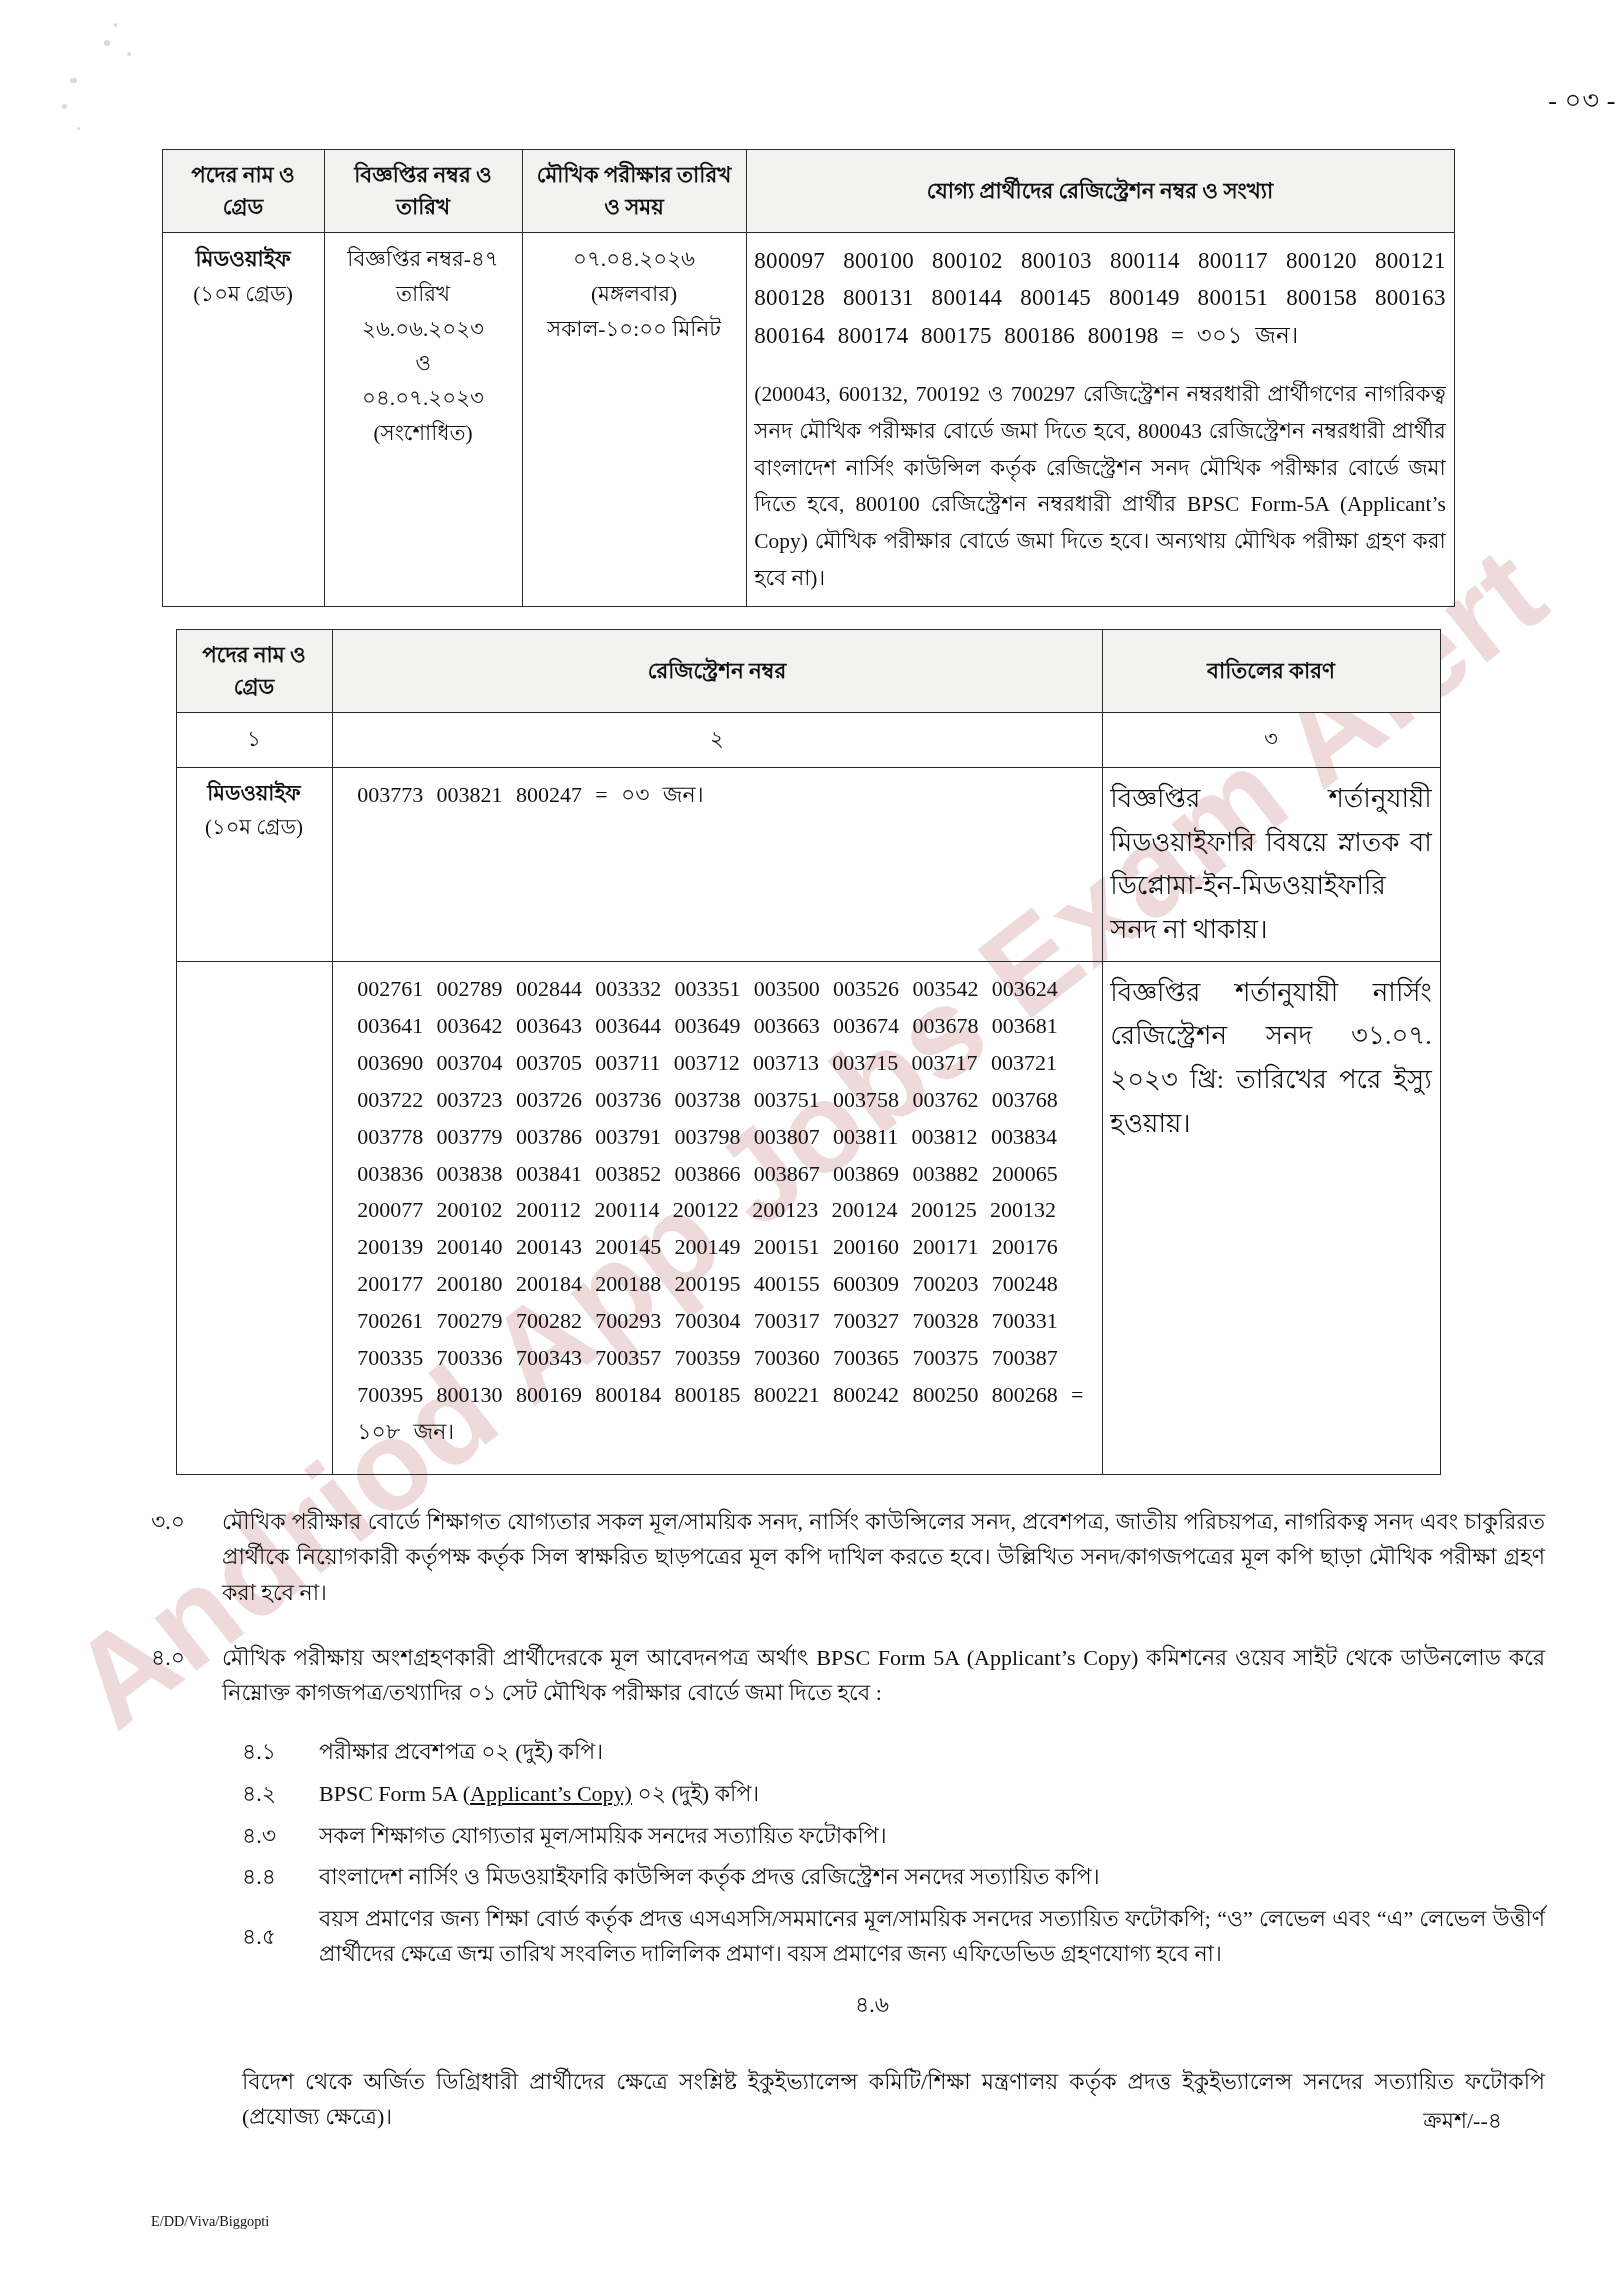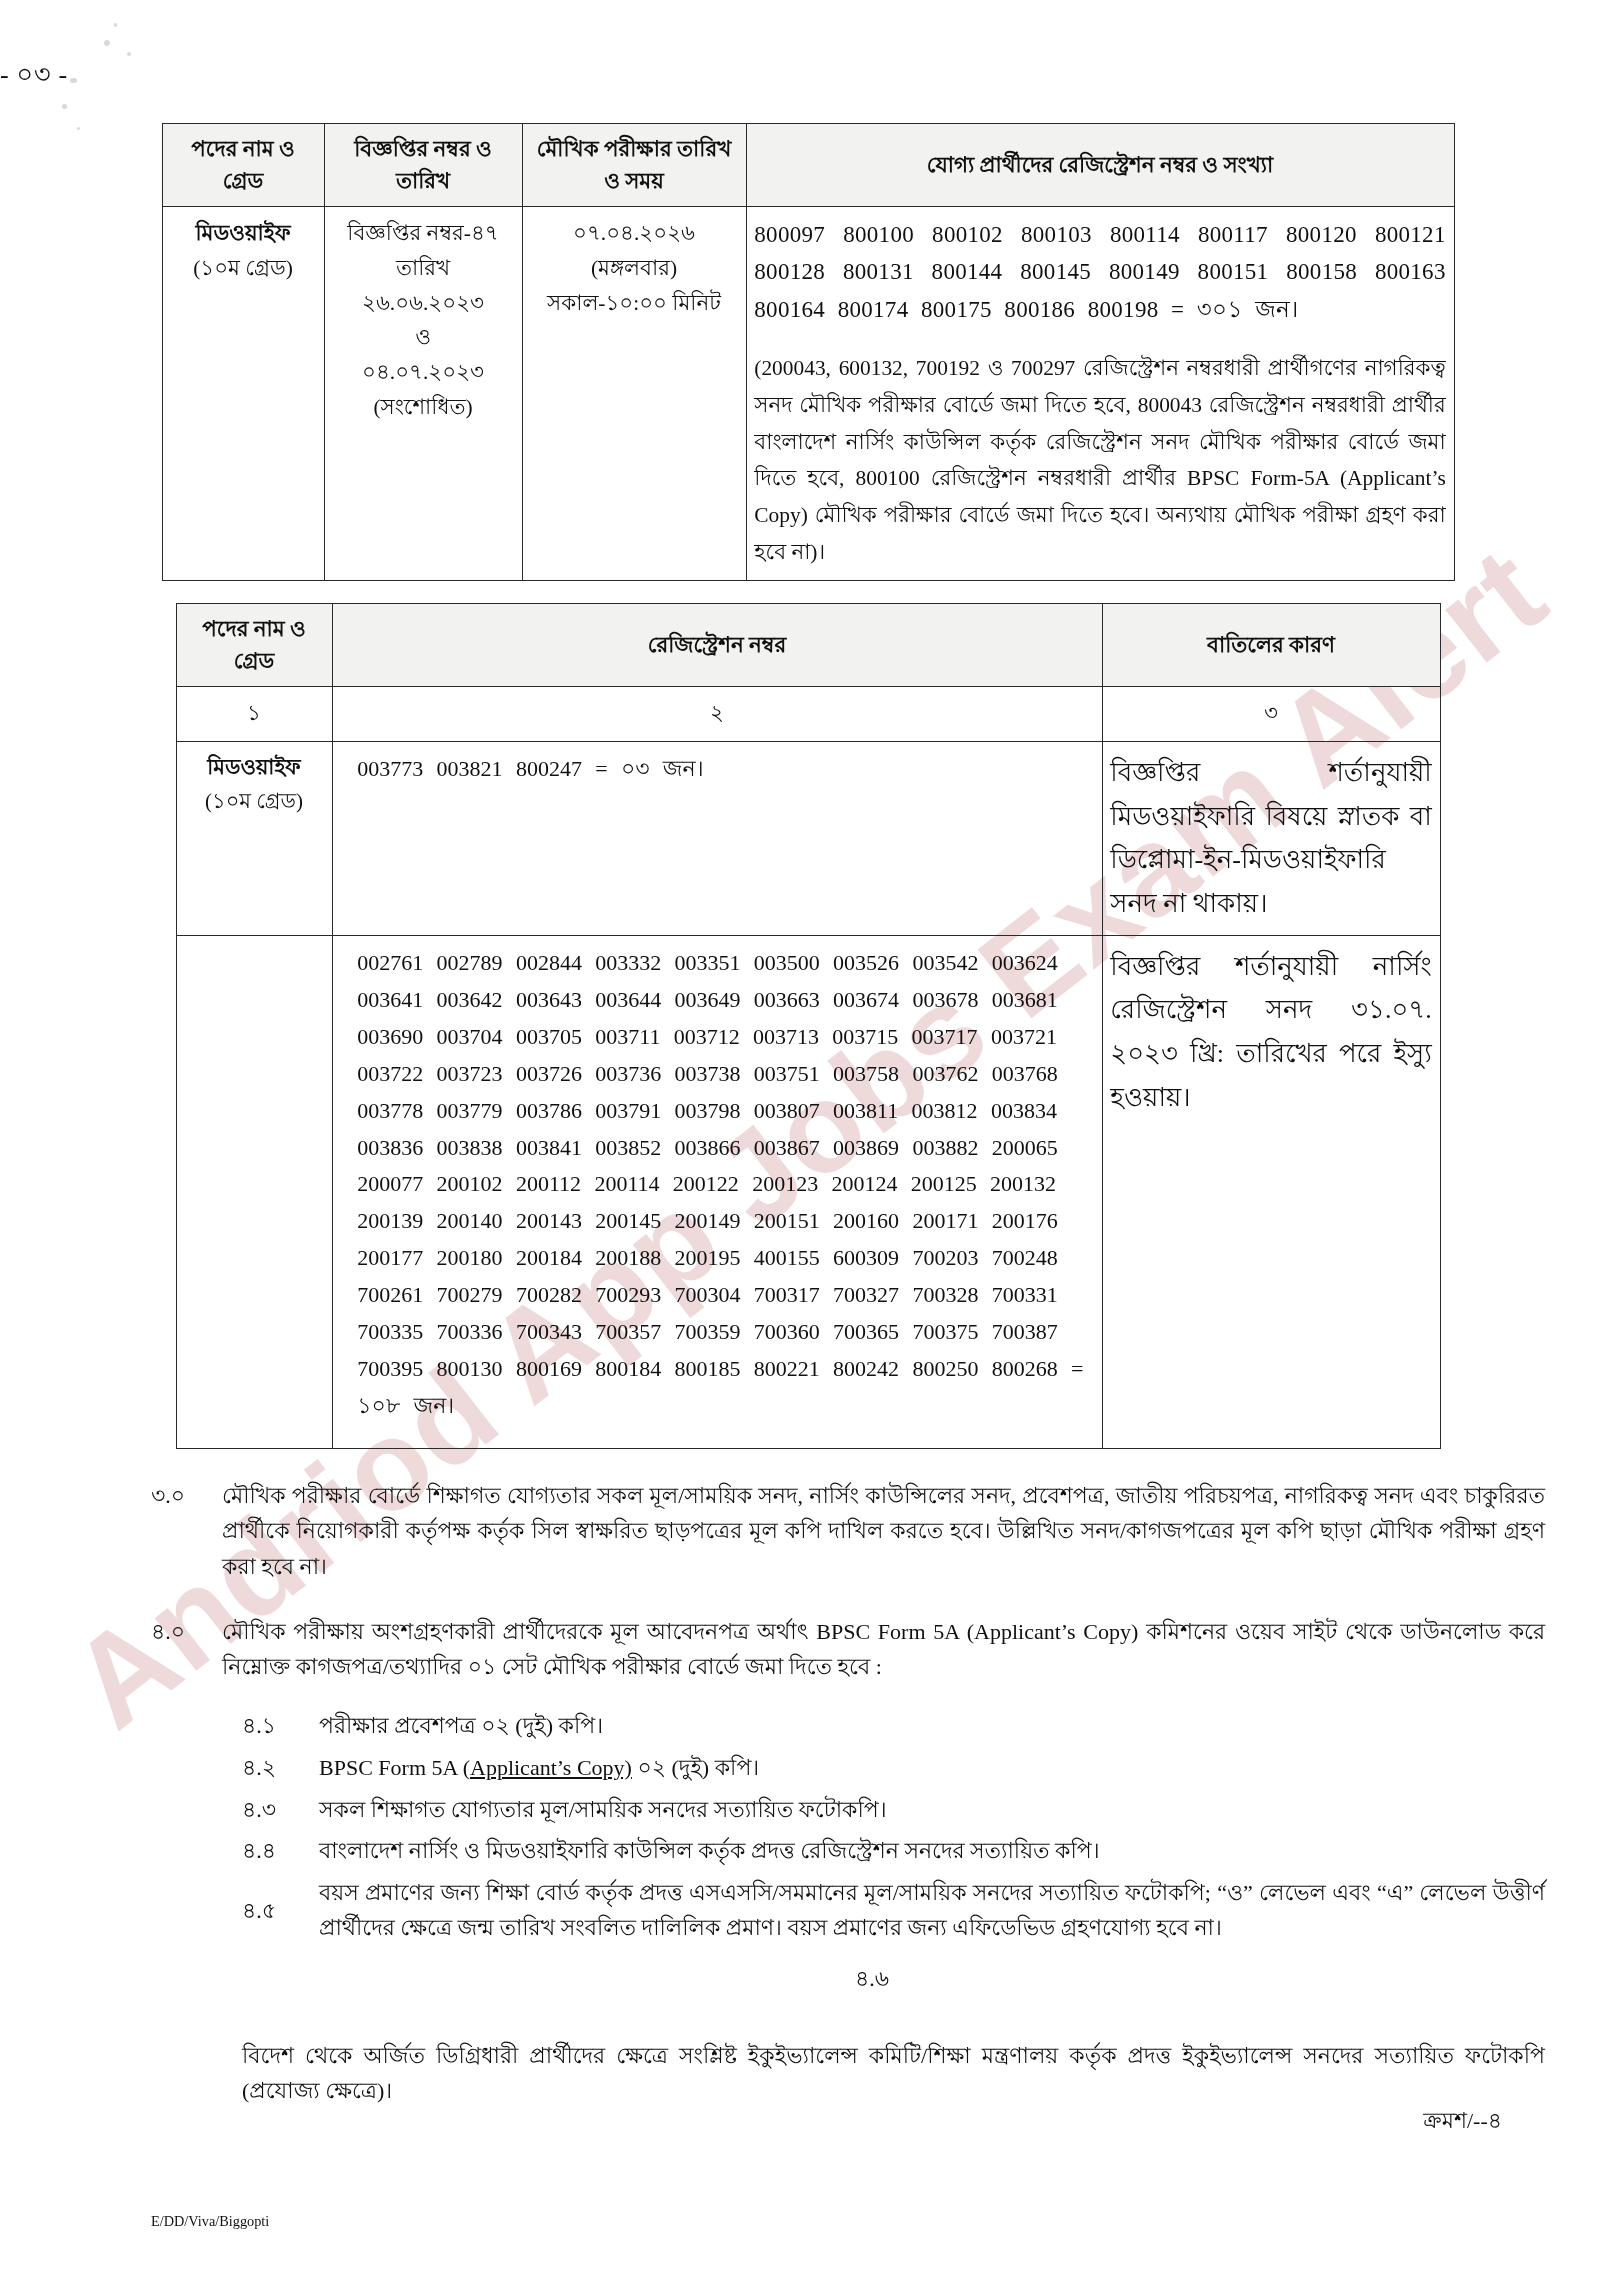--- a/index.html
+++ b/index.html
@@ -33,23 +33,23 @@
     white-space:nowrap;
     pointer-events:none;
     z-index:5;
     user-select:none;
   }
 
   .content{position:relative;z-index:10;}
 
   
   .page-number{
-    text-align:left;
+    text-align:right;
     font-size:26px;
-    padding-top:54px;
+    padding-top:80px;
     letter-spacing:0.6px;
   }
 
   
   table{border-collapse:collapse;}
   .tbl{
     margin:0 auto;
     border:1.3px solid #1a1a1a;
     table-layout:fixed;
   }

